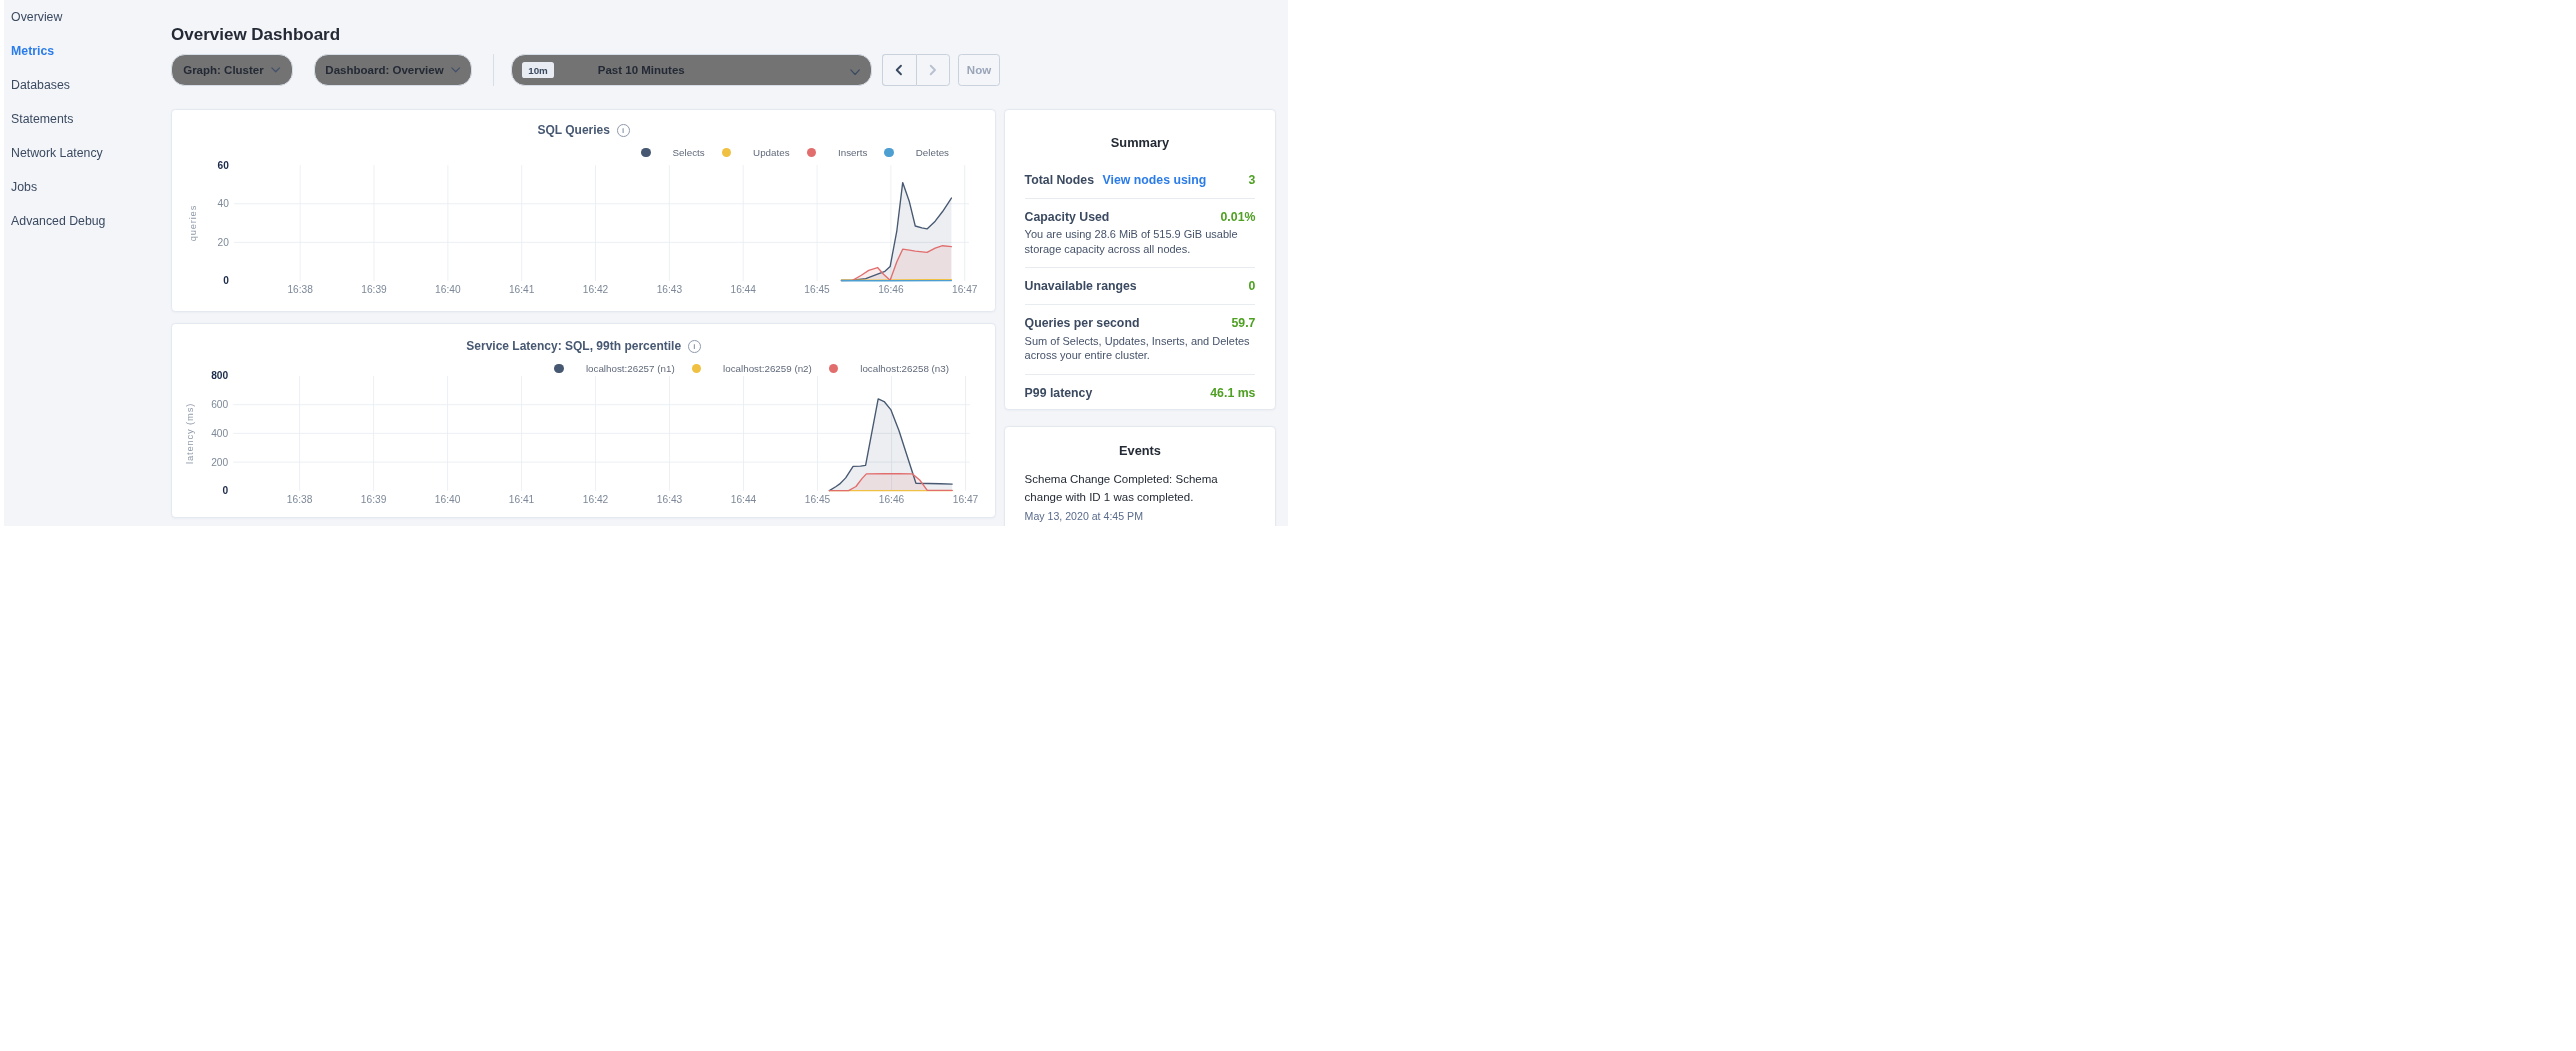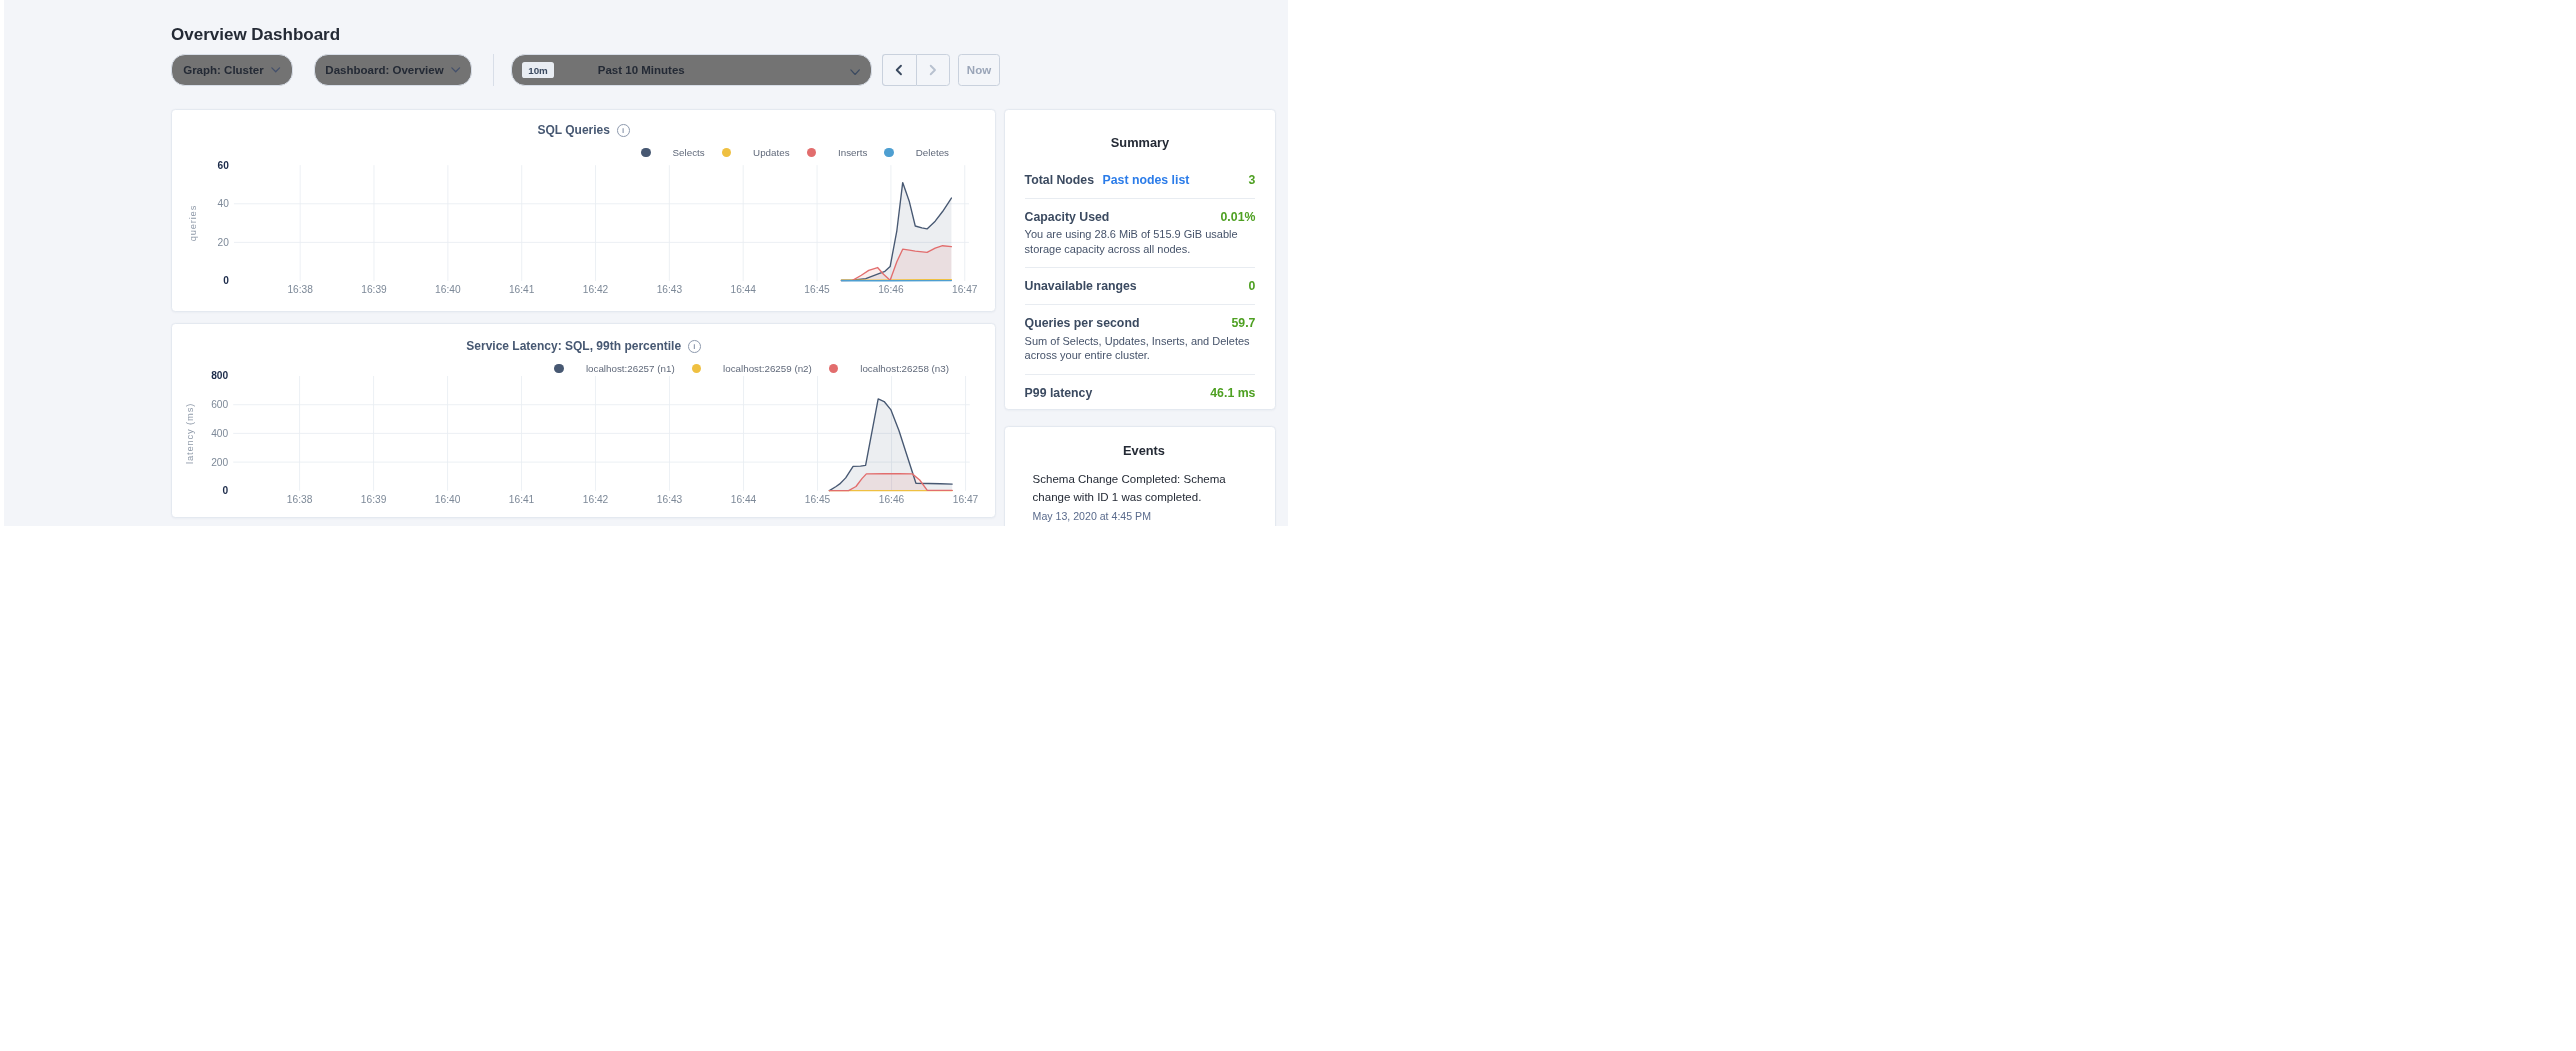--- a/index.html
+++ b/index.html
@@ -47,39 +47,48 @@
              margin-left:6.8px;vertical-align:0.9px;cursor:pointer;font-style:normal;}
   .legend{position:absolute;right:46px;display:flex;gap:17px;}
   #chart-card-0 .legend{top:37px;}
   #chart-card-1 .legend{top:39px;}
   .lg-item{display:flex;align-items:center;gap:22px;font-size:9.8px;color:#60697a;}
   .lg-dot{width:9.4px;height:9.4px;border-radius:50%;flex:0 0 auto;}
   .chart-svg{position:absolute;left:0;top:0;}
 
   
   #summary-card{left:1004px;top:109px;width:272px;height:301px;}
-  #events-card{left:1004px;top:426px;width:272px;height:136px;padding-left:8px;}
+  #events-card{left:1004px;top:426px;width:272px;height:136px;}
   .card-title{font-size:12.8px;font-weight:700;color:#242a35;text-align:center;padding-top:25px;}
   #events-card .card-title{padding-top:16px;}
   .srow{display:flex;align-items:baseline;margin:11px 19.6px 0;}
   .srow.first{margin-top:23px;}
   .srow .lbl{font-size:12.3px;font-weight:700;color:#3b4a60;}
   .srow .link{font-size:12.3px;font-weight:700;color:#2b7ce9;margin-left:8.5px;cursor:pointer;}
   .srow .val{margin-left:auto;font-size:12.3px;font-weight:700;color:#4ea022;white-space:nowrap;}
   .sdesc{margin:3.4px 19.6px 0;font-size:11px;color:#46536a;line-height:14.5px;}
   .sdiv{border:none;border-top:0.9px solid #e8ecf1;margin:11px 19.6px 0;}
   .event-msg{margin:12px 19.6px 0;font-size:11.5px;color:#242a35;line-height:18.3px;}
   .event-time{margin:3.4px 19.6px 0;font-size:10.6px;color:#5a6b8c;}
 </style>
 </head>
 <body>
 
 <div class="page">
   <div class="left-strip"></div>
 
+  <nav class="sidebar">
+    <div class="nav-item">Overview</div>
+    <div class="nav-item active">Metrics</div>
+    <div class="nav-item">Databases</div>
+    <div class="nav-item">Statements</div>
+    <div class="nav-item">Network Latency</div>
+    <div class="nav-item">Jobs</div>
+    <div class="nav-item">Advanced Debug</div>
+  </nav>
 
   <h1 class="page-title">Overview Dashboard</h1>
 
   <div class="ctl" id="graph-btn">
     <span>Graph: Cluster</span>
     <svg width="9.4" height="6" viewBox="0 0 11 7">
         <polyline points="1,1 5.5,5.5 10,1" fill="none" stroke="#44506b" stroke-width="1.5" stroke-linecap="round" stroke-linejoin="round"></polyline>
       </svg>
   </div>
 
@@ -231,21 +240,21 @@
         <path d="M772.9,195.7 L828.6,195.7 L872.1,195.7 L917.3,195.7" fill="none" stroke="#efc041" stroke-width="1.6" stroke-linejoin="round" stroke-linecap="round"></path>
         <path d="M772.9,195.8 L795.5,195.7 L804.2,190.9 L811.2,181.7 L816.4,176.1 L837.3,175.9 L854.7,175.9 L870.4,176.1 L879.1,183.3 L887.8,195.3 L902.5,195.5 L917.3,195.5" fill="none" stroke="#e26d6d" stroke-width="1.6" stroke-linejoin="round" stroke-linecap="round"></path>
       </svg>
   </div>
 
   <div class="card" id="summary-card">
     <div class="card-title">Summary</div>
 
     <div class="srow first">
       <span class="lbl">Total Nodes</span>
-      <span class="link">Past nodes list</span>
+      <span class="link">View nodes using</span>
       <span class="val">3</span>
     </div>
     <hr class="sdiv">
 
     <div class="srow">
       <span class="lbl">Capacity Used</span>
       <span class="val">0.01%</span>
     </div>
     <div class="sdesc">You are using 28.6 MiB of 515.9 GiB usable storage capacity across all nodes.</div>
     <hr class="sdiv">

